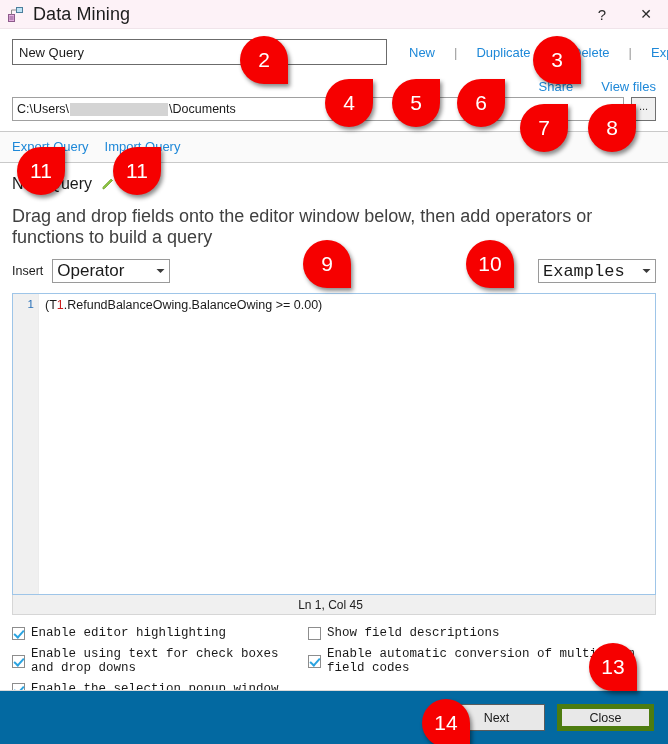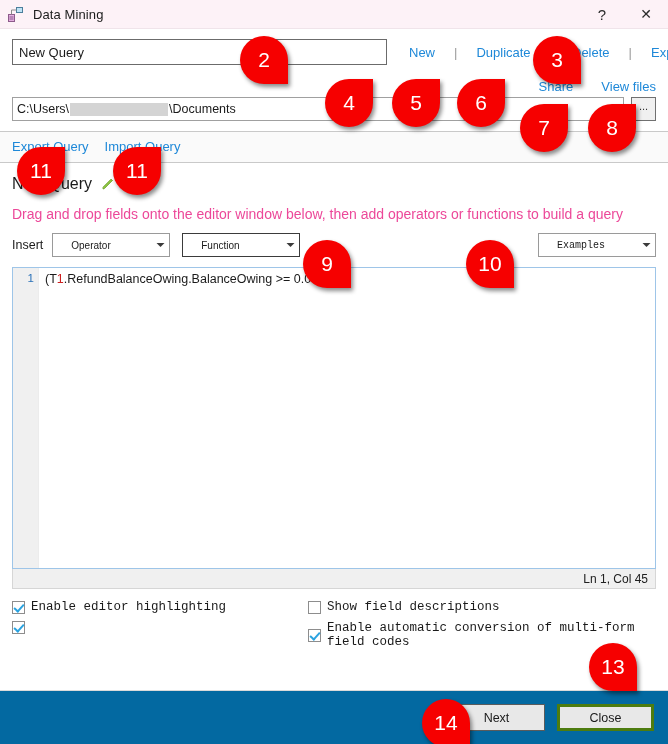--- a/index.html
+++ b/index.html
@@ -30,21 +30,21 @@
   }
   .titlebar .app-icon {
     width: 18px;
     height: 18px;
     margin-right: 8px;
     flex: 0 0 auto;
     position: relative;
     top: 1px;
   }
   .titlebar .title-text {
-    font-size: 13px;
+    font-size: 18px;
     color: #1c1c1c;
     letter-spacing: 0.1px;
   }
   .titlebar .tb-spacer { flex: 1 1 auto; }
   .tb-btn {
     width: 44px;
     height: 28px;
     display: flex;
     align-items: center;
     justify-content: center;
@@ -185,40 +185,40 @@
     gap: 8px;
   }
   .qname {
     font-size: 16px;
     color: #1a1a1a;
   }
   .pencil { width: 16px; height: 16px; display:inline-block; }
 
   .hint {
     padding: 13px 12px 0 12px;
-    font-size: 14px;
-    color: #ec4899;
+    font-size: 18px;
+    color: #404040;
   }
 
   
   .sec-insert {
     padding: 11px 12px 0 12px;
     display: flex;
     align-items: center;
   }
   .insert-lbl { font-size: 12.5px; margin-right: 9px; }
   .combo {
     height: 24px;
     border: 1px solid #9a9a9a;
     background: #ffffff;
     display: flex;
     align-items: center;
-    font-size: 10px;
-    color: #1a1a1a;
-    padding: 0 0 0 18px;
+    font-size: 17px;
+    color: #1a1a1a;
+    padding: 0 0 0 4px;
     box-sizing: border-box;
     position: relative;
     cursor: pointer;
     user-select: none;
   }
   .combo.focused { border: 1px solid #3b3b3b; }
   .combo .cb-text { flex: 1 1 auto; }
   .combo .cb-arrow {
     width: 18px;
     display: flex;
@@ -264,21 +264,21 @@
 
   .statusbar {
     margin: 0 12px 0 12px;
     height: 20px;
     background: #f0f0f0;
     border: 1px solid #d6d6d6;
     border-top: none;
     box-sizing: border-box;
     display: flex;
     align-items: center;
-    justify-content: flex-end;
+    justify-content: center;
     padding-right: 7px;
     font-size: 12px;
     color: #202020;
   }
 
   
   .options {
     margin: 11px 12px 0 12px;
     display: flex;
   }
@@ -323,21 +323,21 @@
     align-items: center;
     justify-content: flex-end;
     padding-right: 14px;
     gap: 12px;
     box-sizing: border-box;
   }
   .btn {
     width: 97px;
     height: 27px;
     background: #e8e8e8;
-    border: 3px solid #4d7c0f;
+    border: 5px solid #4d7c0f;
     font-family: "Liberation Sans", sans-serif;
     font-size: 12.5px;
     color: #1a1a1a;
     display: flex;
     align-items: center;
     justify-content: center;
     cursor: pointer;
     box-sizing: border-box;
   }
   .btn.focused { border: 1px solid #5b5b5b; }
@@ -457,28 +457,20 @@
 
   <div class="combo combo-operator">
     <span class="cb-text">Operator</span>
     <span class="cb-arrow">
       <svg width="9" height="6" viewBox="0 0 9 6">
           <path d="M0.5 1 L4.5 5 L8.5 1" fill="#3a3a3a"></path>
         </svg>
     </span>
   </div>
 
-  <div class="combo combo-function focused">
-    <span class="cb-text">Function</span>
-    <span class="cb-arrow">
-      <svg width="9" height="6" viewBox="0 0 9 6">
-          <path d="M0.5 1 L4.5 5 L8.5 1" fill="#3a3a3a"></path>
-        </svg>
-    </span>
-  </div>
 
   <div class="combo combo-examples">
     <span class="cb-text">Examples</span>
     <span class="cb-arrow">
       <svg width="9" height="6" viewBox="0 0 9 6">
           <path d="M0.5 1 L4.5 5 L8.5 1" fill="#3a3a3a"></path>
         </svg>
     </span>
   </div>
 </div>
@@ -492,20 +484,25 @@
 </div>
 
 <div class="options">
   <div class="opt-col left">
     <label class="chk-row">
       <span class="chk on"></span>
       <span>Enable editor highlighting</span>
     </label>
     <label class="chk-row">
       <span class="chk on"></span>
+      <span>Enable using text for check boxes and drop downs</span>
+    </label>
+    <label class="chk-row">
+      <span class="chk on"></span>
+      <span>Enable the selection popup window</span>
     </label>
   </div>
   <div class="opt-col right">
     <label class="chk-row">
       <span class="chk"></span>
       <span>Show field descriptions</span>
     </label>
     <label class="chk-row">
       <span class="chk on"></span>
       <span>Enable automatic conversion of multi-form field codes</span>

